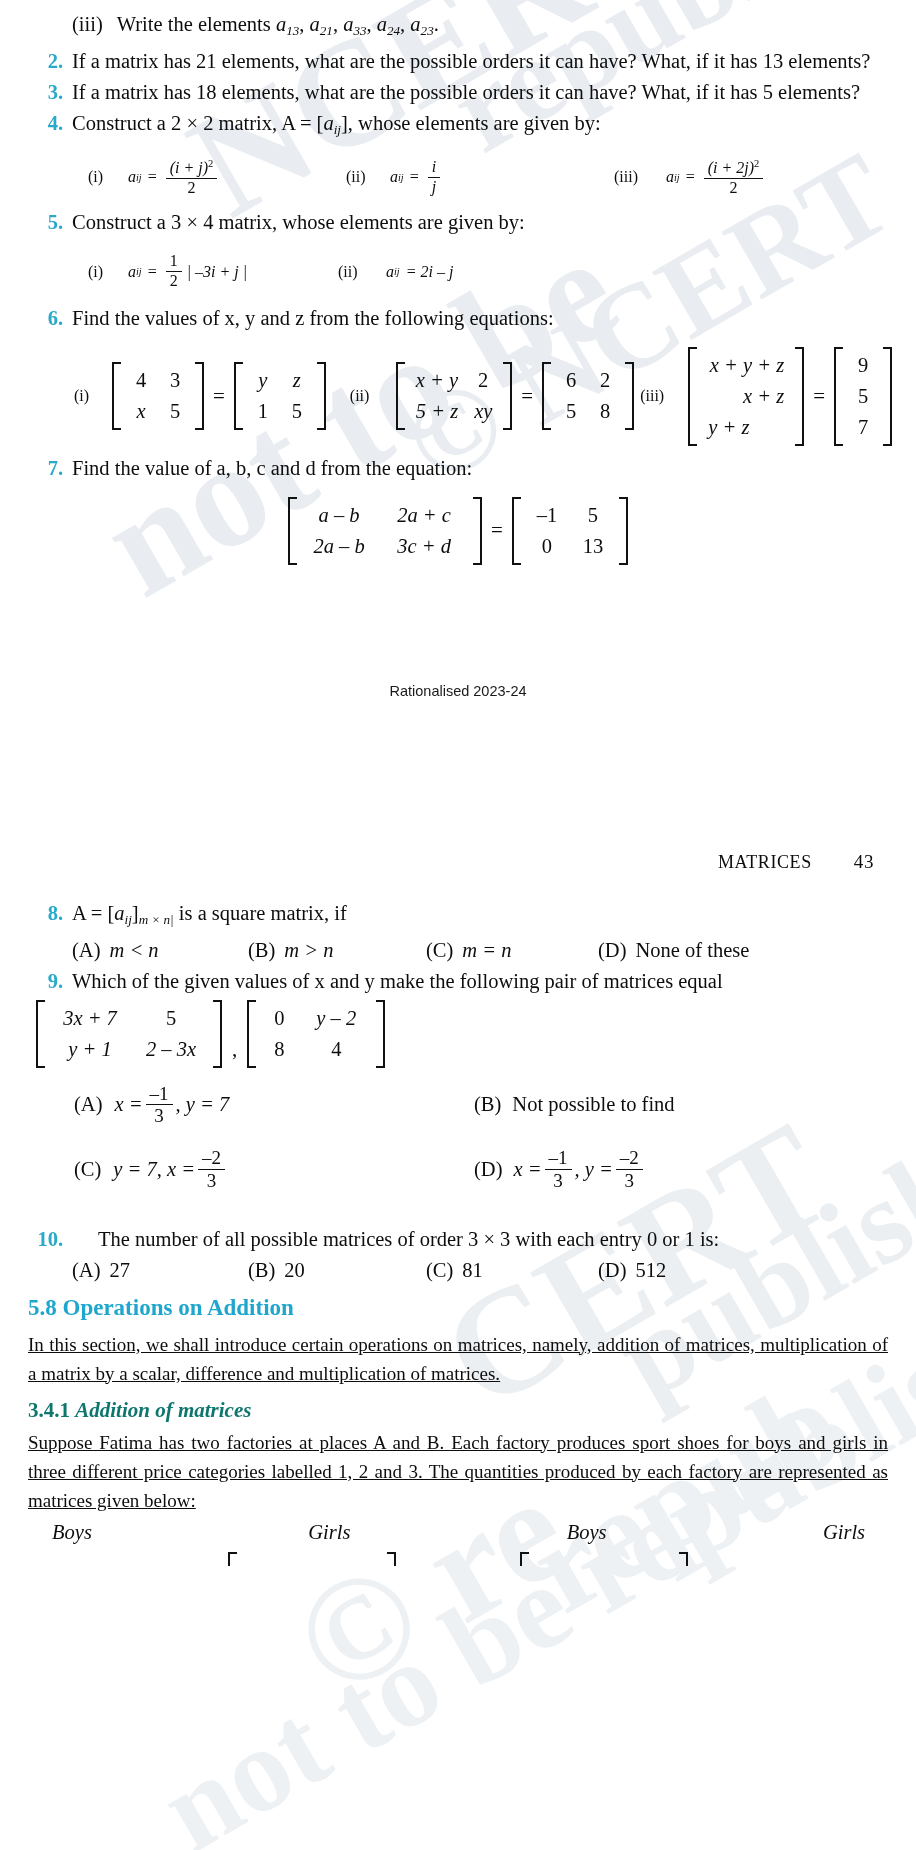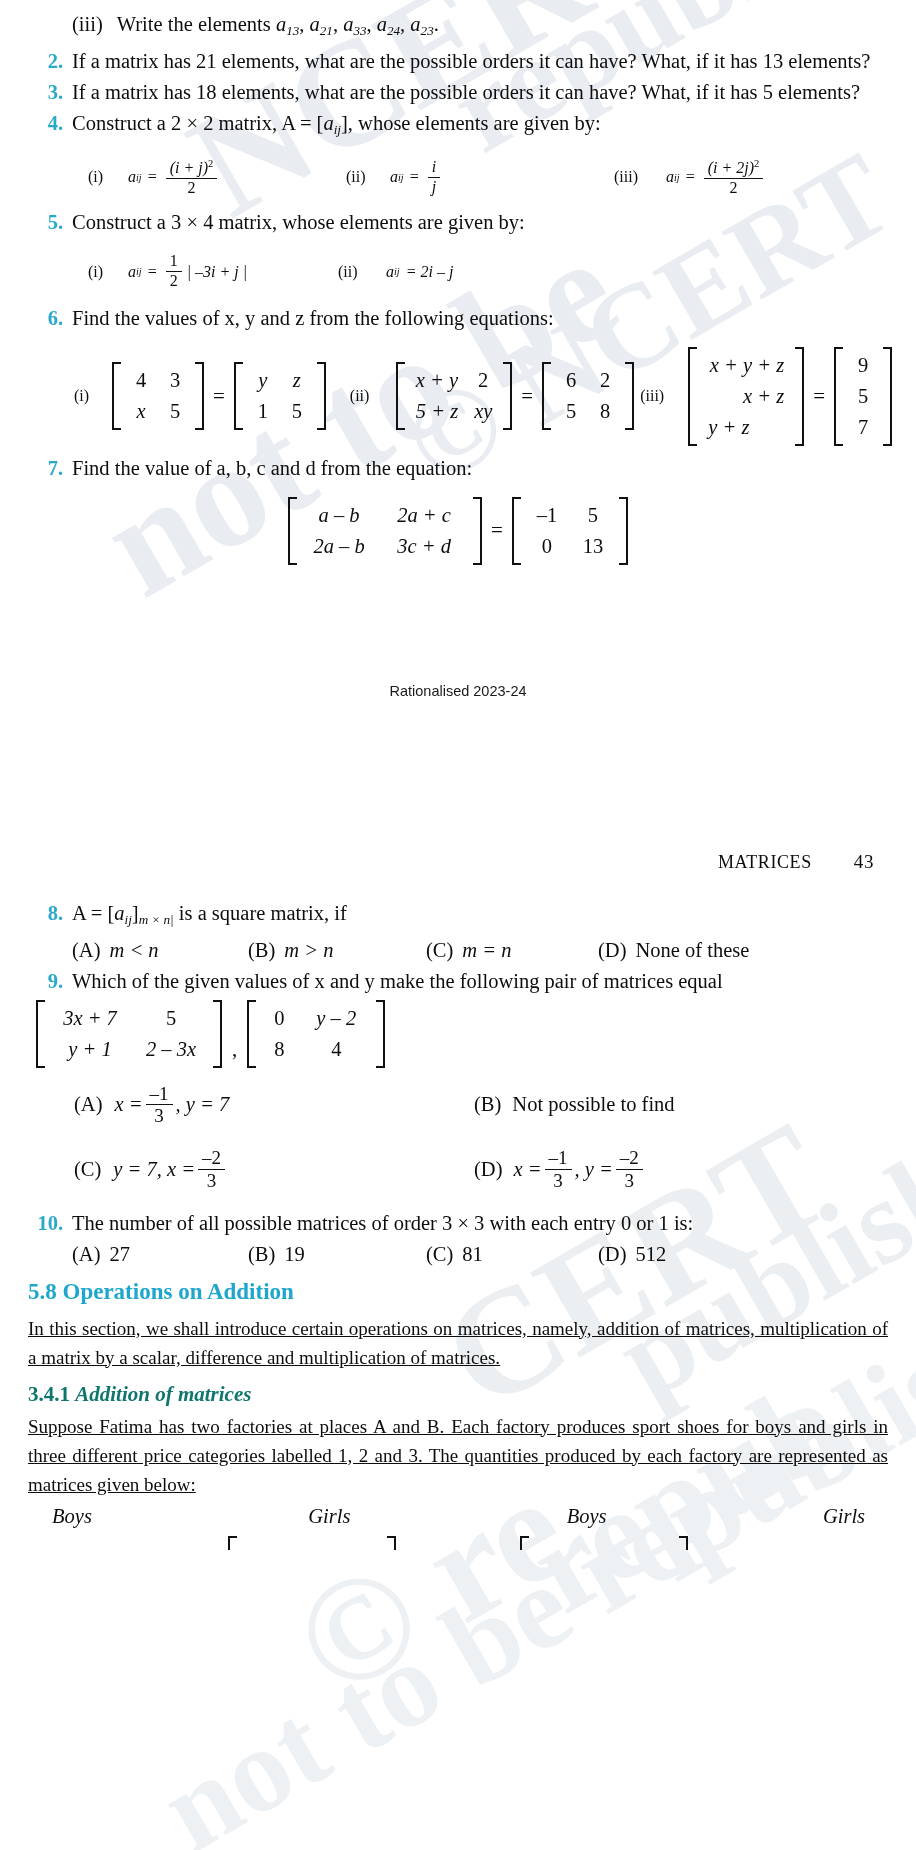--- a/index.html
+++ b/index.html
@@ -469,35 +469,35 @@
         <span class="den">3</span>
       </span>
       <span class="it" style="font-size:20.5px;">,  y =</span>
       <span class="frac small">
         <span class="num">–2</span>
         <span class="den">3</span>
       </span>
     </div>
   </div>
 
-  <div class="qrow" style="margin-top:18px;">
+  <div class="qrow" style="margin-top:34px;gap:26px;">
     <div class="qnum">10.</div>
     <div class="qbody">The number of all possible matrices of order 3 × 3 with each entry 0 or 1 is:</div>
   </div>
 
   <div class="qrow">
     <div class="qnum"></div>
     <div class="qbody opts">
       <div class="opt" style="width:176px;">
         <span style="margin-right:9px;">(A)</span>
         <span>27</span>
       </div>
       <div class="opt" style="width:178px;">
         <span style="margin-right:9px;">(B)</span>
-        <span>19</span>
+        <span>20</span>
       </div>
       <div class="opt" style="width:172px;">
         <span style="margin-right:9px;">(C)</span>
         <span>81</span>
       </div>
       <div class="opt">
         <span style="margin-right:9px;">(D)</span>
         <span>512</span>
       </div>
     </div>

